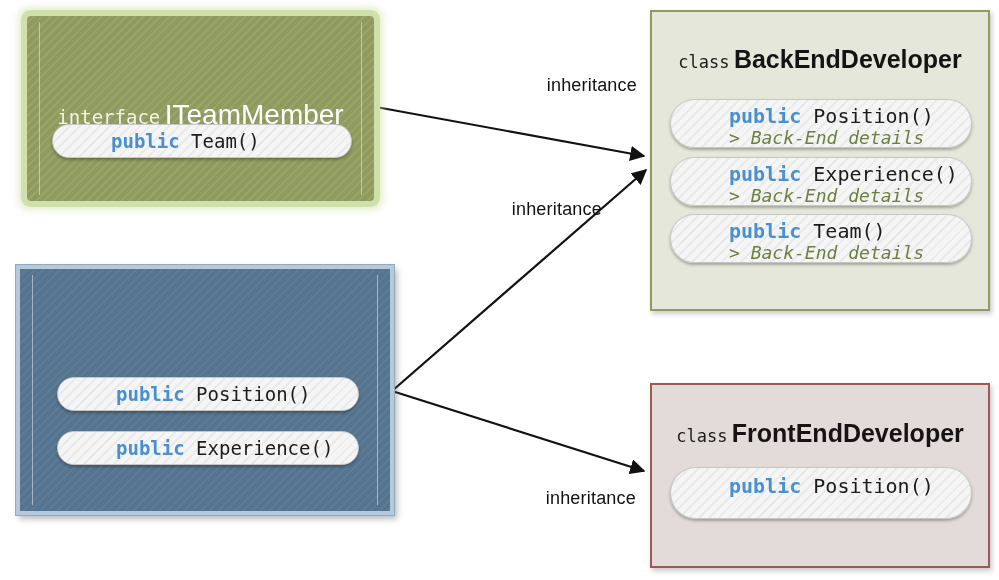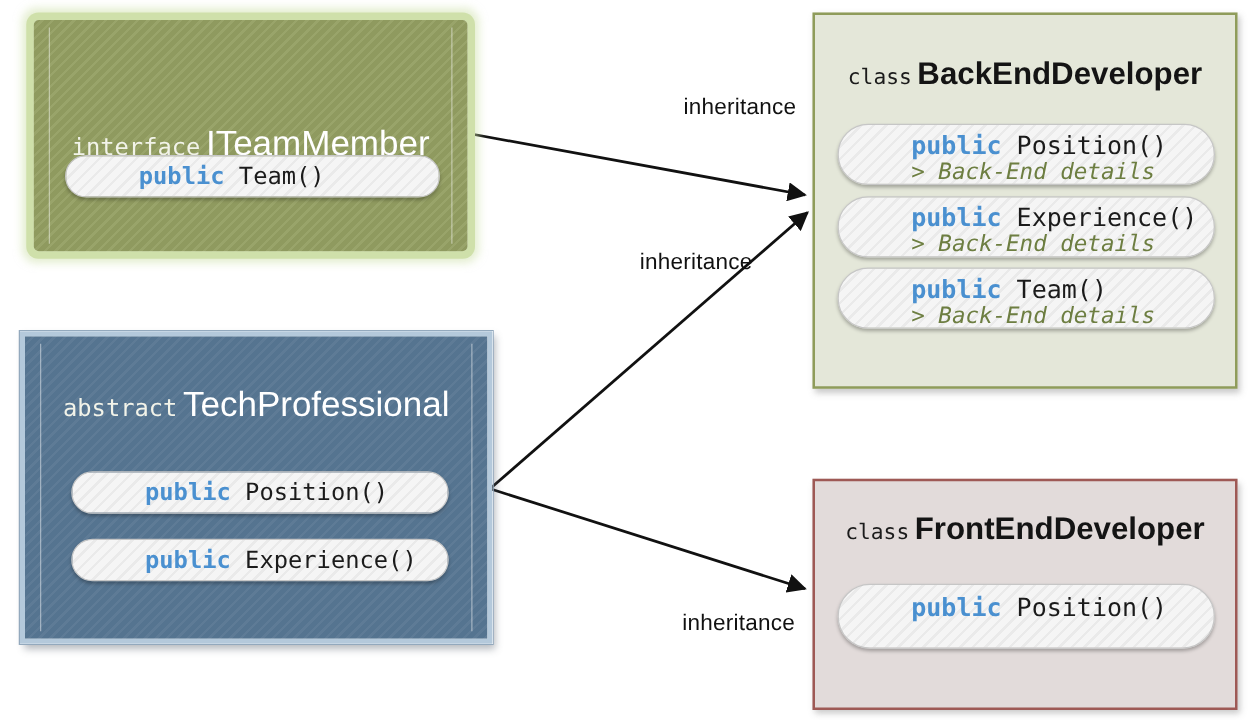--- a/index.html
+++ b/index.html
@@ -54,21 +54,21 @@
   }
   .node-frontenddeveloper {
     left: 650px; top: 383px; width: 340px; height: 185px;
     background: #e2dbda; border: 2px solid #9e5955;
     box-shadow: 2px 3px 5px rgba(100,100,100,0.35);
   }
   .title-dark { color: #141414; }
   .title-dark .kw   { font-size: 17px; color: #1b1b1b; }
   .title-dark .name { font-size: 25px; font-weight: bold; }
   .node-backenddeveloper .node-title  { top: 30px; line-height: 34px; }
-  .node-frontenddeveloper .node-title { top: 17px; line-height: 42px; }
+  .node-frontenddeveloper .node-title { top: 33px; line-height: 30px; }
 
   
   .pill {
     position: absolute;
     background: repeating-linear-gradient(135deg, #f5f5f5 0 5px, #eaeaea 5px 7px);
     border: 1px solid #c6c6c6; border-radius: 999px;
     box-shadow: 0 2px 3px rgba(0,0,0,0.28);
     padding-left: 58px; white-space: nowrap; overflow: hidden;
   }
   .pill .vis { color: #4a90d0; font-weight: bold; text-align: right; }
@@ -120,24 +120,20 @@
     </div>
     <div class="pill single mono">
       <span class="vis">public</span>
       <span class="sig">Team()</span>
     </div>
   </div>
 
   <div class="node node-techprofessional">
     <div class="inner-line left"></div>
     <div class="inner-line right"></div>
-    <div class="node-title title-light">
-      <span class="kw mono">abstract</span>
-      <span class="name">TechProfessional</span>
-    </div>
     <div class="pill single p1 mono">
       <span class="vis">public</span>
       <span class="sig">Position()</span>
     </div>
     <div class="pill single p2 mono">
       <span class="vis">public</span>
       <span class="sig">Experience()</span>
     </div>
   </div>
 

